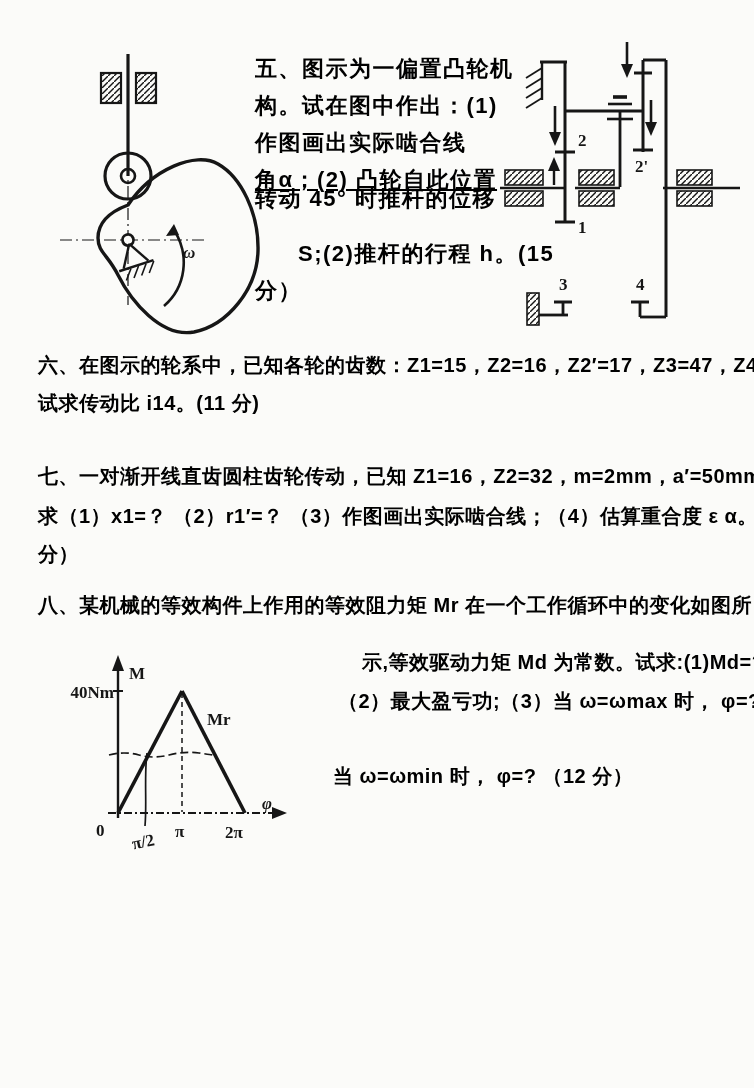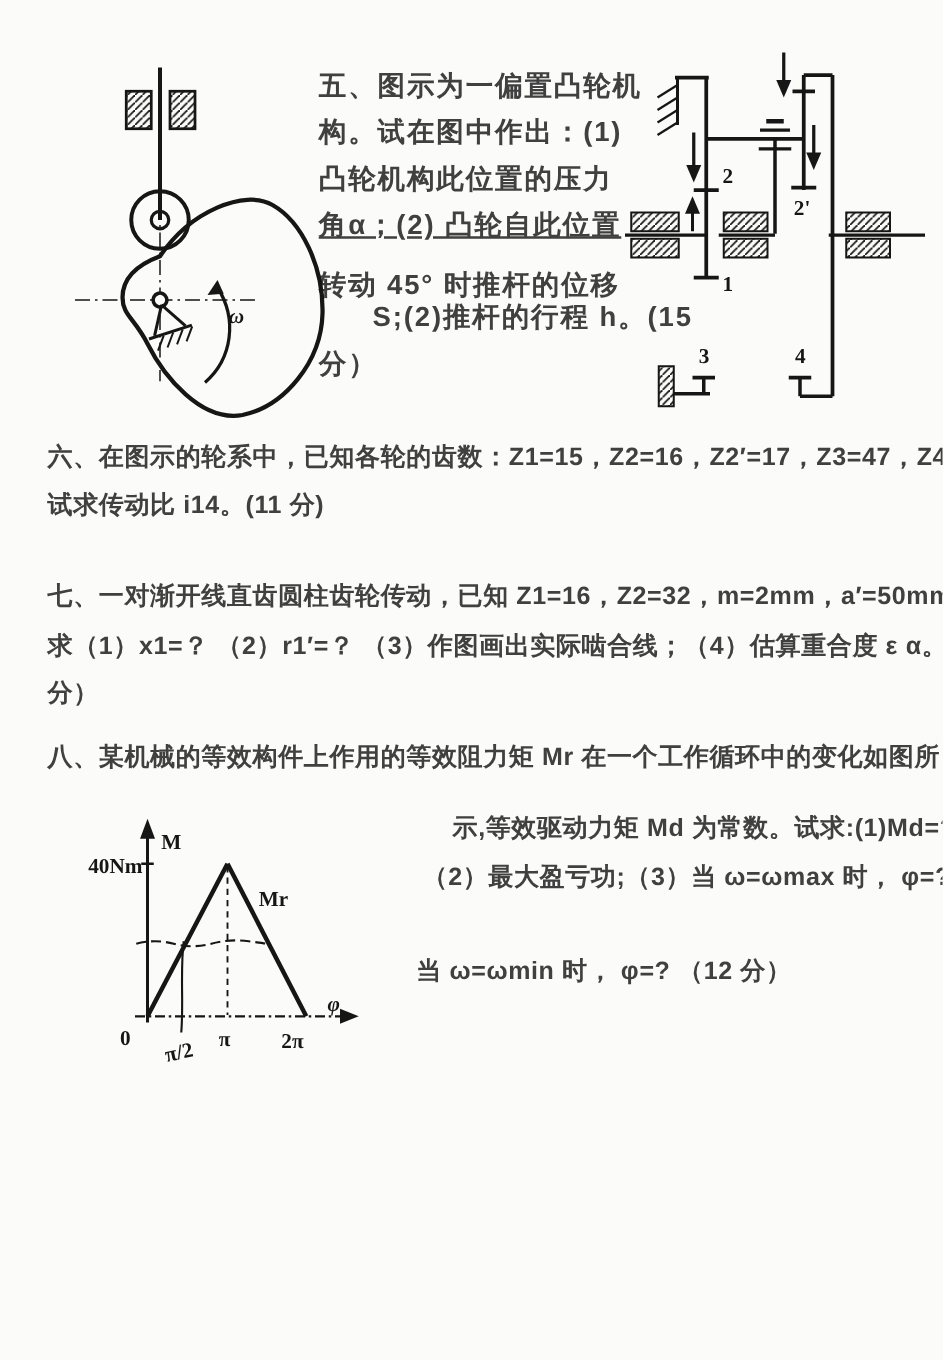--- a/index.html
+++ b/index.html
@@ -5,41 +5,41 @@
   html,body{margin:0;padding:0;}
   body{
     width:754px;height:1088px;position:relative;
     background:#fbfbf9;
     font-family:"Liberation Sans","DejaVu Sans",sans-serif;
     color:#141414;overflow:hidden;
   }
   .page{position:absolute;inset:0;}
   .txtline{
     position:absolute;white-space:nowrap;
-    font-weight:700;color:#404040;
+    font-weight:700;color:#000000;
     letter-spacing:0.5px;
   }
   .p5line{font-size:22px;letter-spacing:1.5px;line-height:24px;}
   .body20{font-size:20px;}
   .figure{position:absolute;}
   svg text{fill:#161616;}
   .figlabel{font-weight:700;font-size:17px;font-family:"Liberation Serif","DejaVu Serif",serif;}
   .chartlabel{font-weight:700;font-size:17px;font-family:"Liberation Serif","DejaVu Serif",serif;}
 </style>
 </head>
 <body>
 
 <div class="page">
 
   <div>
     <div class="txtline p5line" style="left:255px;top:57px;">五、图示为一偏置凸轮机</div>
     <div class="txtline p5line" style="left:255px;top:94px;">构。试在图中作出：(1)</div>
-    <div class="txtline p5line" style="left:255px;top:131px;">凸轮机构此位置的压力</div>
+    <div class="txtline p5line" style="left:255px;top:131px;">作图画出实际啮合线</div>
     <div class="txtline p5line" style="left:255px;top:168px;text-decoration:underline;">角α；(2) 凸轮自此位置</div>
-    <div class="txtline p5line" style="left:255px;top:216px;text-align:center;">转动 45° 时推杆的位移</div>
+    <div class="txtline p5line" style="left:255px;top:187px;text-align:center;">转动 45° 时推杆的位移</div>
     <div class="txtline p5line" style="left:255px;top:242px;margin-left:43px;">S;(2)推杆的行程 h。(15</div>
     <div class="txtline p5line" style="left:255px;top:279px;">分）</div>
   </div>
 
   <svg class="figure" style="left:60px;top:40px;" width="225" height="315" viewBox="0 0 225 315">
     <defs>
       <pattern id="hatchA" patternUnits="userSpaceOnUse" width="6" height="6">
         <path d="M0 6 L6 0" stroke="#161616" stroke-width="1.4"></path>
       </pattern>
     </defs>

